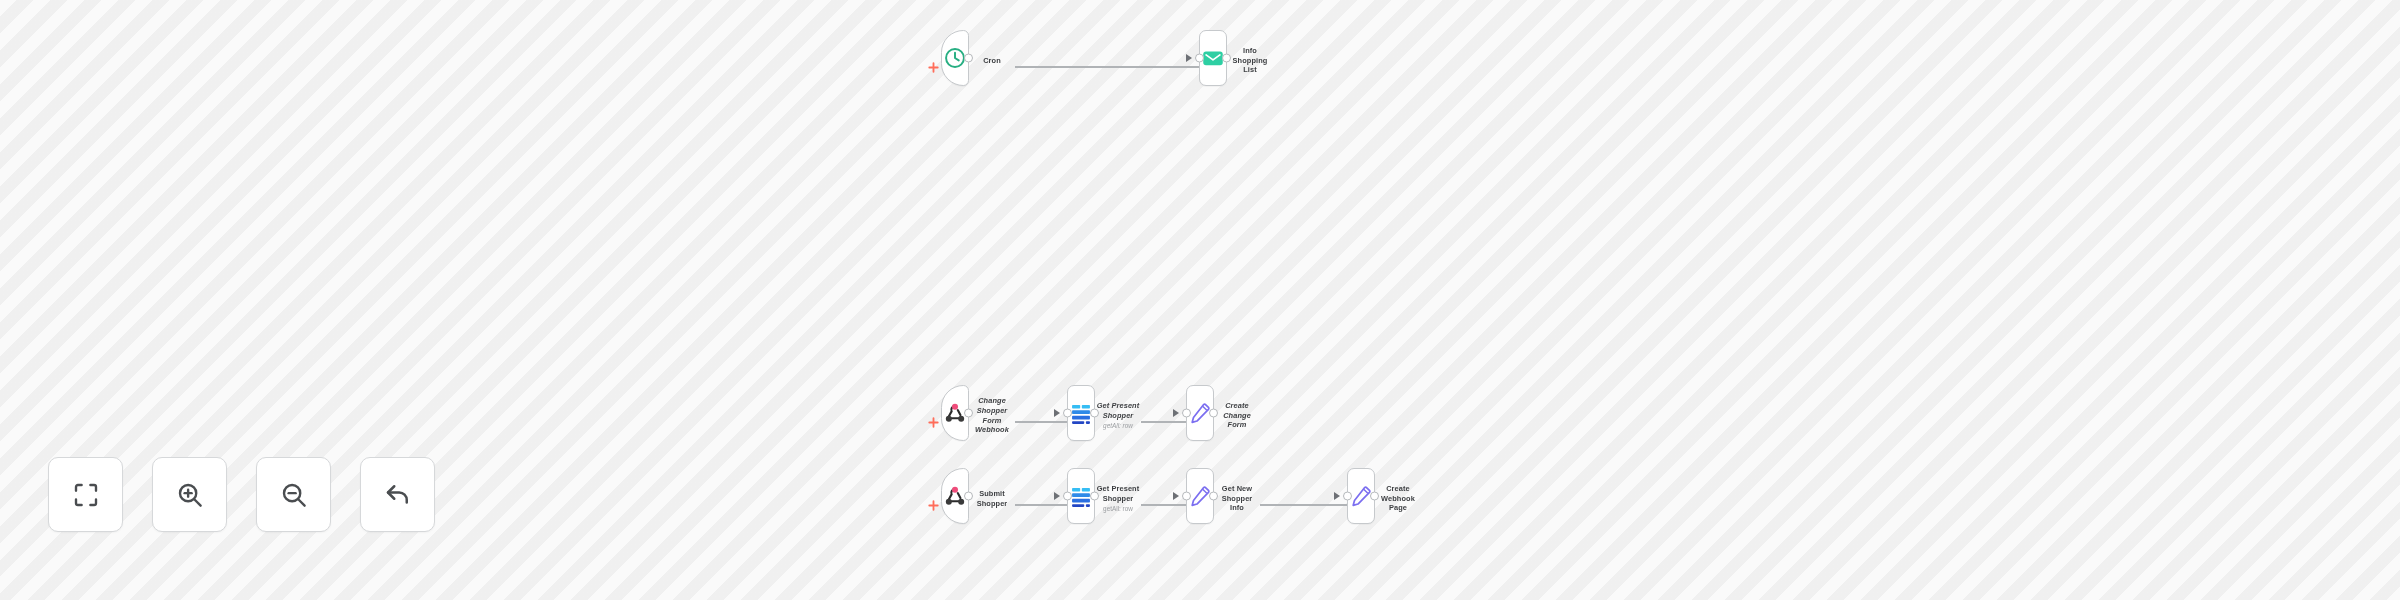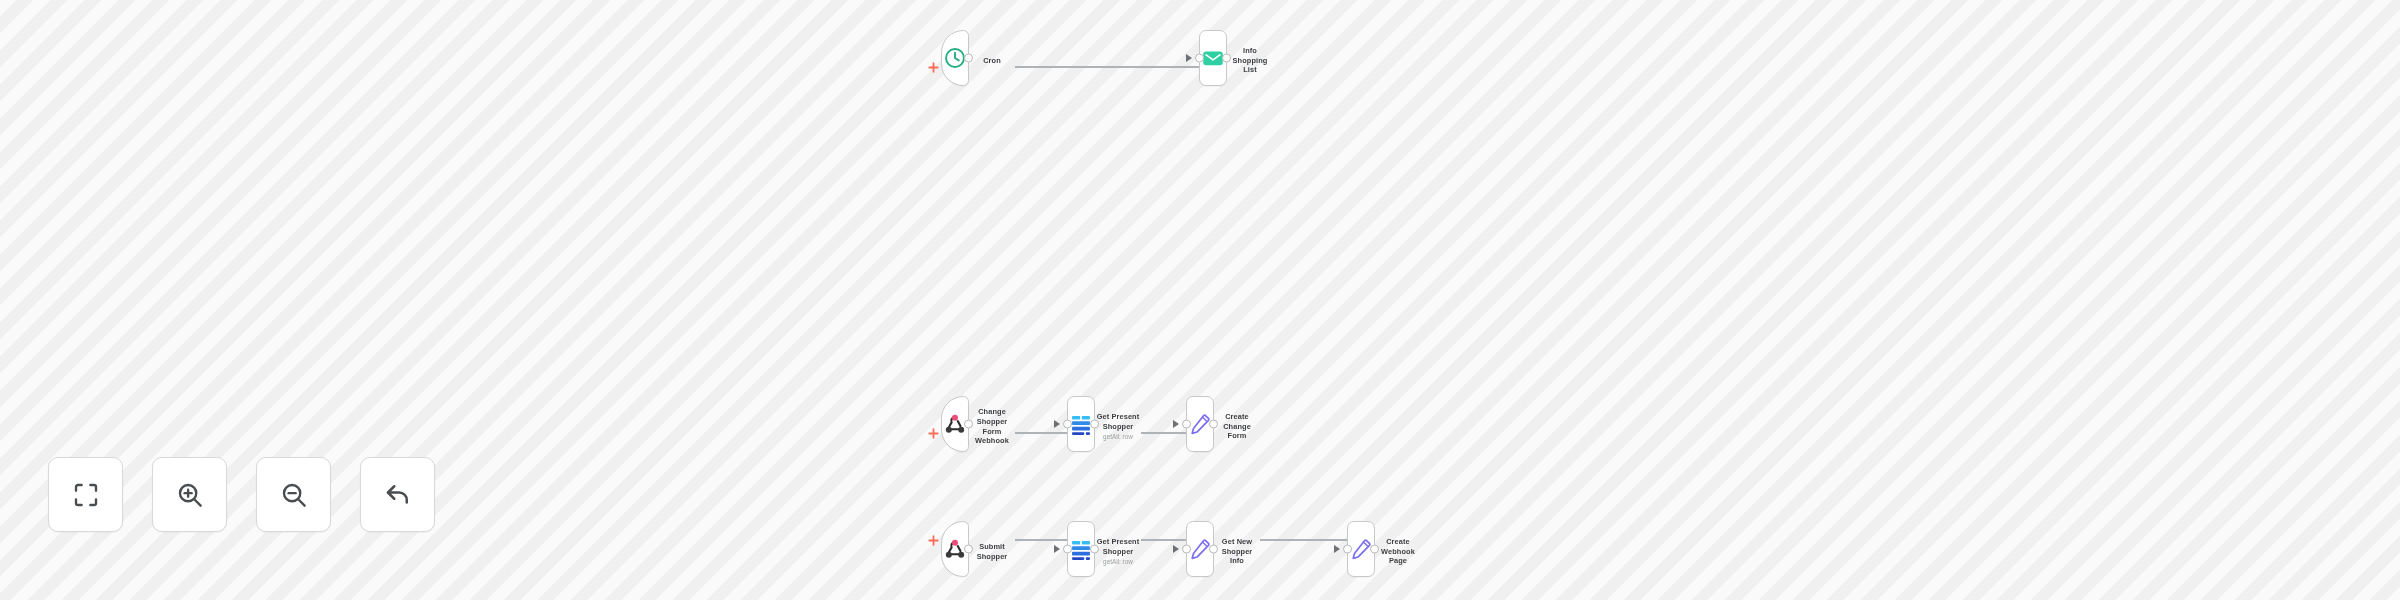--- a/index.html
+++ b/index.html
@@ -214,21 +214,21 @@
           <div class="arrowhead"></div>
           <div class="port in"></div>
           <div class="port out"></div>
         </div>
         <div class="node-labels">
           <div class="node-title">Info Shopping List</div>
         </div>
       </div>
     </div>
 
-  <div class="wf-row" id="row-1" style="left:925px; top:396px;">
+  <div class="wf-row" id="row-1" style="left:925px; top:385px;font-style:italic;">
       <div class="start-stub">
         <svg width="11" height="11" viewBox="0 0 12 12">
           <path d="M6 1.4V10.6M1.4 6H10.6" stroke="#ff6d5a" stroke-width="2" stroke-linecap="round"></path>
         </svg>
       </div>
       <div class="node">
         <div class="node-box trigger">
           <svg viewBox="0 0 32 32" class="node-icon">
             <path d="M16 7.5a4.6 4.6 0 0 0-4.2 6.5l-3.3 6" fill="none" stroke="#2b2b2b" stroke-width="2.6" stroke-linecap="round"></path>
             <path d="M19.4 12.4l3.3 6" fill="none" stroke="#2b2b2b" stroke-width="2.6" stroke-linecap="round"></path>
@@ -278,21 +278,21 @@
           <div class="arrowhead"></div>
           <div class="port in"></div>
           <div class="port out"></div>
         </div>
         <div class="node-labels">
           <div class="node-title">Create Change Form</div>
         </div>
       </div>
     </div>
 
-  <div class="wf-row" id="row-2" style="left:925px; top:503px;align-items:flex-end;">
+  <div class="wf-row" id="row-2" style="left:925px; top:468px;">
       <div class="start-stub">
         <svg width="11" height="11" viewBox="0 0 12 12">
           <path d="M6 1.4V10.6M1.4 6H10.6" stroke="#ff6d5a" stroke-width="2" stroke-linecap="round"></path>
         </svg>
       </div>
       <div class="node">
         <div class="node-box trigger">
           <svg viewBox="0 0 32 32" class="node-icon">
             <path d="M16 7.5a4.6 4.6 0 0 0-4.2 6.5l-3.3 6" fill="none" stroke="#2b2b2b" stroke-width="2.6" stroke-linecap="round"></path>
             <path d="M19.4 12.4l3.3 6" fill="none" stroke="#2b2b2b" stroke-width="2.6" stroke-linecap="round"></path>

